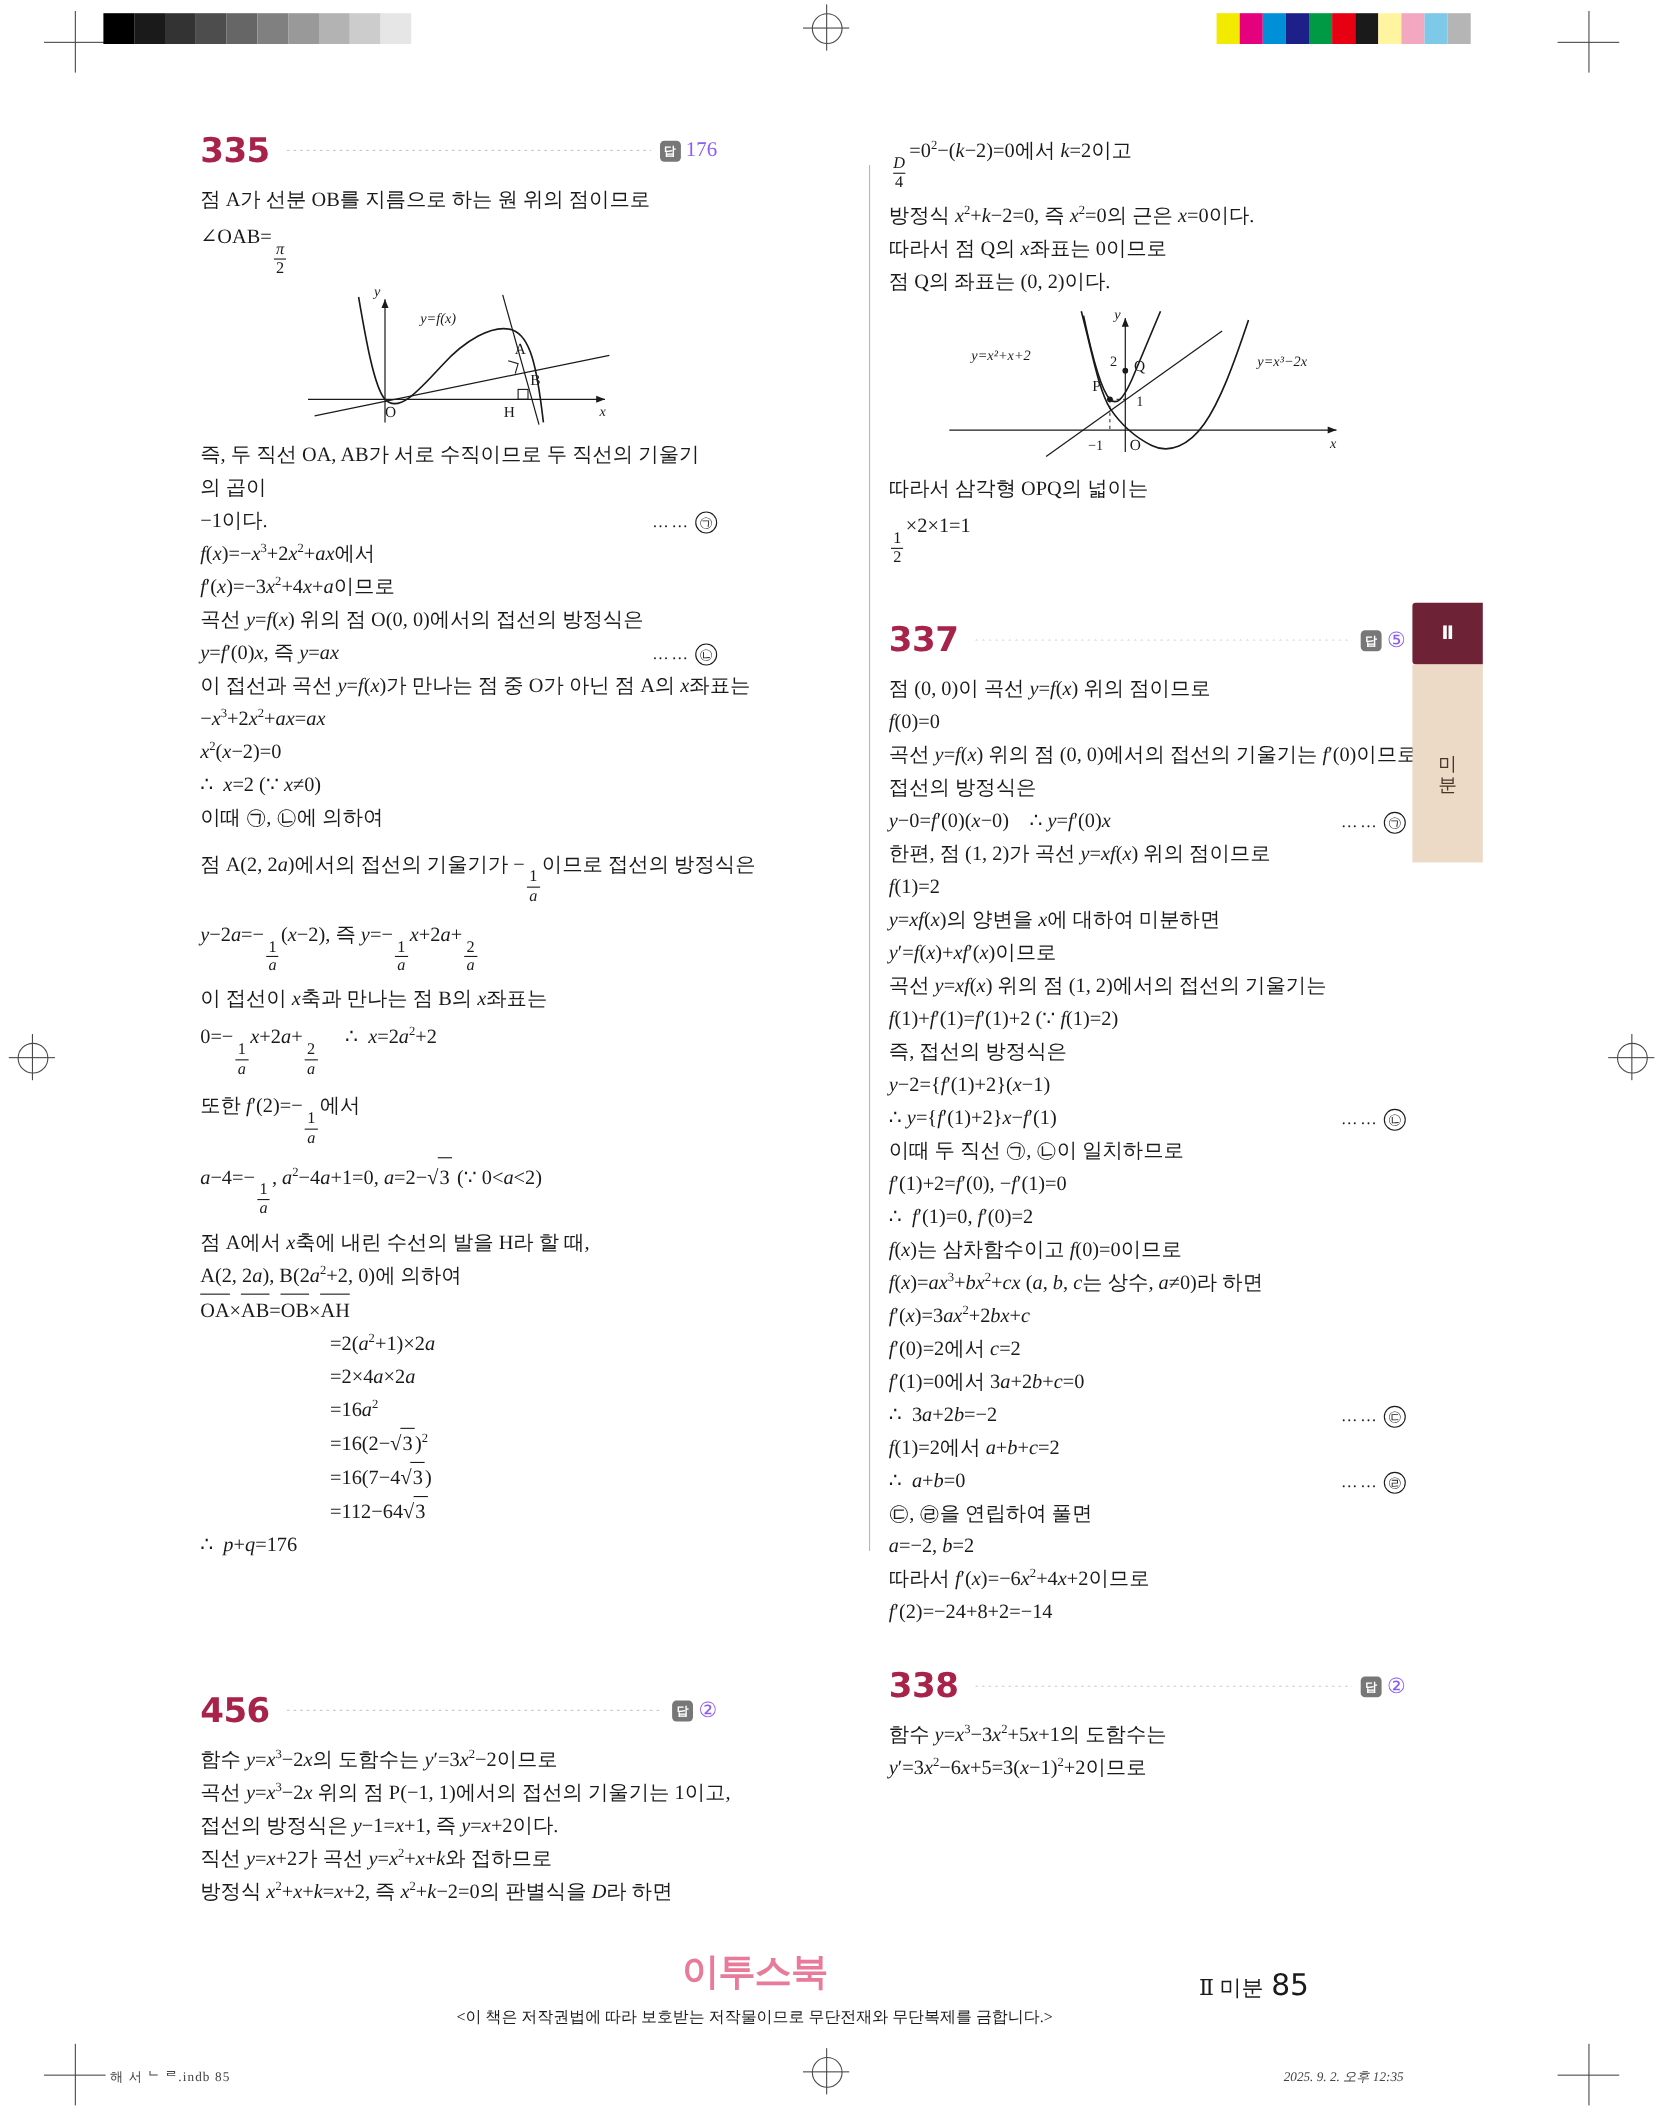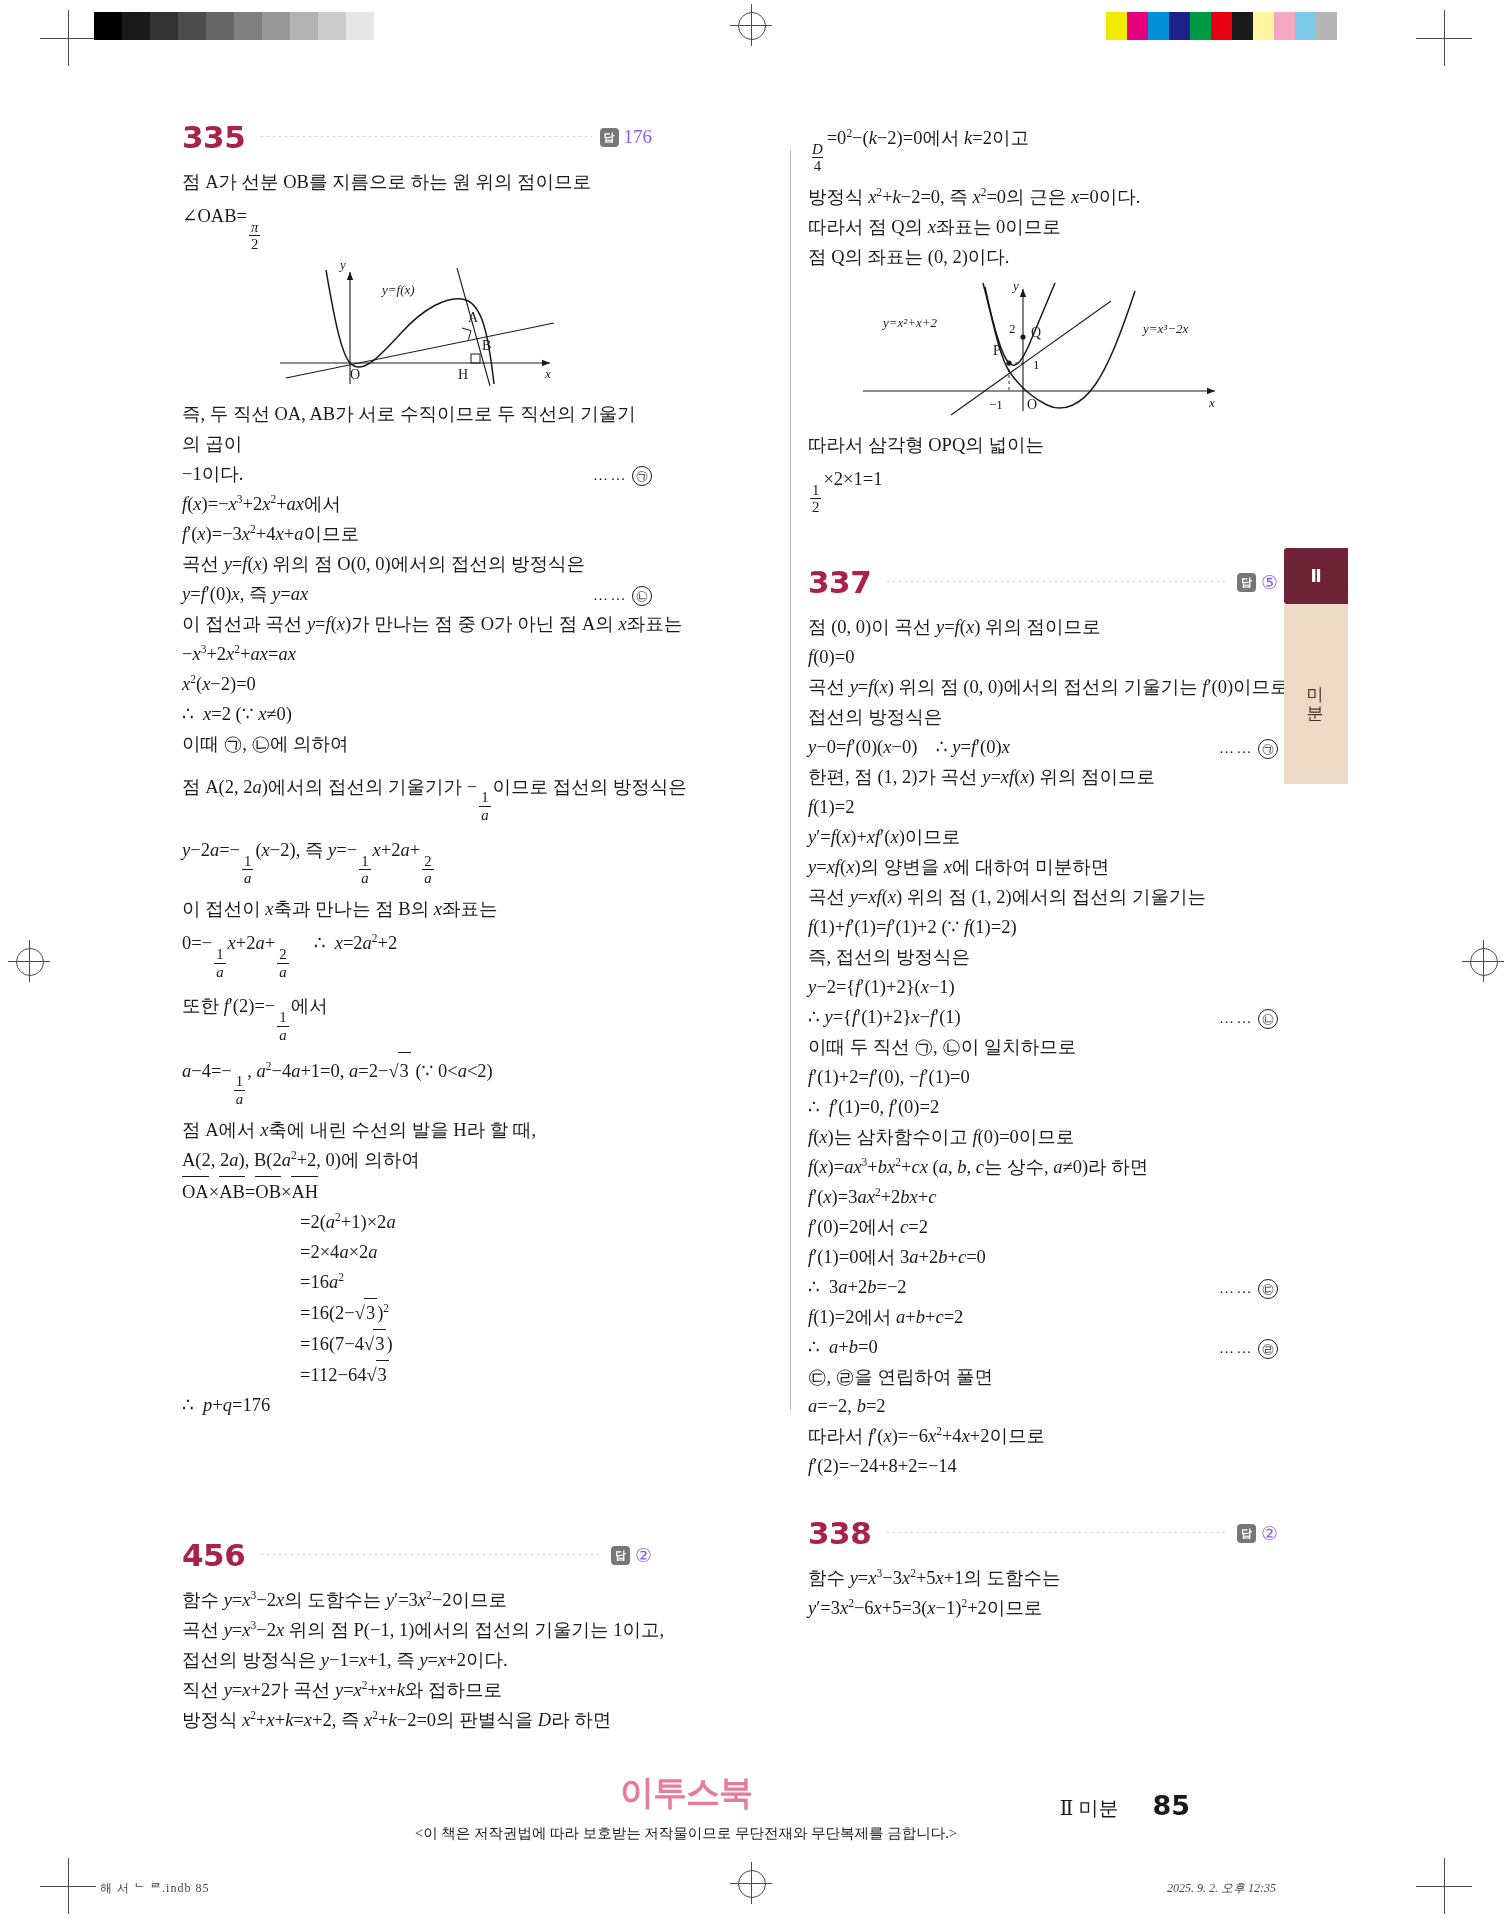--- a/index.html
+++ b/index.html
@@ -81,21 +81,21 @@
                   writing-mode:vertical-rl;letter-spacing:3px;}
 
   
   .logo{position:absolute;left:50%;top:1770px;transform:translateX(-50%);
         font-family:"DejaVu Sans",sans-serif;font-weight:bold;font-size:34px;
         color:#e87a9a;letter-spacing:-1px;white-space:nowrap;}
   .copyr{position:absolute;left:50%;top:1824px;transform:translateX(-50%);
          font-size:14.5px;color:#1a1a1a;white-space:nowrap;}
   .pagenum{position:absolute;right:182px;top:1790px;display:flex;align-items:baseline;gap:7px;}
   .pagenum .sec{font-size:20px;}
-  .pagenum .no{font-family:"DejaVu Sans",sans-serif;font-weight:bold;font-size:27px;margin-left:27px;}
+  .pagenum .no{font-family:"DejaVu Sans",sans-serif;font-weight:normal;font-size:27px;}
   .footL{position:absolute;left:100px;top:1880px;font-size:12px;color:#444;letter-spacing:1px;}
   .footR{position:absolute;right:96px;top:1880px;font-size:12px;color:#444;font-style:italic;}
 </style>
 </head>
 <body>
 
 <div class="corner" style="left:40px;top:10px;">
   <i style="left:0;top:28px;width:56px;height:1px;"></i>
   <i style="left:28px;top:0;width:1px;height:56px;"></i>
 </div>
@@ -436,24 +436,24 @@
         <span class="refdots">……</span>
         <span class="circnum">㉠</span>
       </div>
       <div class="line">
         한편, 점 (1, 2)가 곡선 <i class="m">y</i>=<i class="m">xf</i>(<i class="m">x</i>) 위의 점이므로
       </div>
       <div class="line">
         <i class="m">f</i>(1)=2
       </div>
       <div class="line">
+        <i class="m">y</i>=<i class="m">xf</i>(<i class="m">x</i>)의 양변을 <i class="m">x</i>에 대하여 미분하면
+      </div>
+      <div class="line">
         <i class="m">y</i>′=<i class="m">f</i>(<i class="m">x</i>)+<i class="m">xf</i>′(<i class="m">x</i>)이므로
-      </div>
-      <div class="line">
-        <i class="m">y</i>=<i class="m">xf</i>(<i class="m">x</i>)의 양변을 <i class="m">x</i>에 대하여 미분하면
       </div>
       <div class="line">
         곡선 <i class="m">y</i>=<i class="m">xf</i>(<i class="m">x</i>) 위의 점 (1, 2)에서의 접선의 기울기는
       </div>
       <div class="line">
         <i class="m">f</i>(1)+<i class="m">f</i>′(1)=<i class="m">f</i>′(1)+2 (∵ <i class="m">f</i>(1)=2)
       </div>
       <div class="line">즉, 접선의 방정식은</div>
       <div class="line">
         <i class="m">y</i>−2={<i class="m">f</i>′(1)+2}(<i class="m">x</i>−1)

